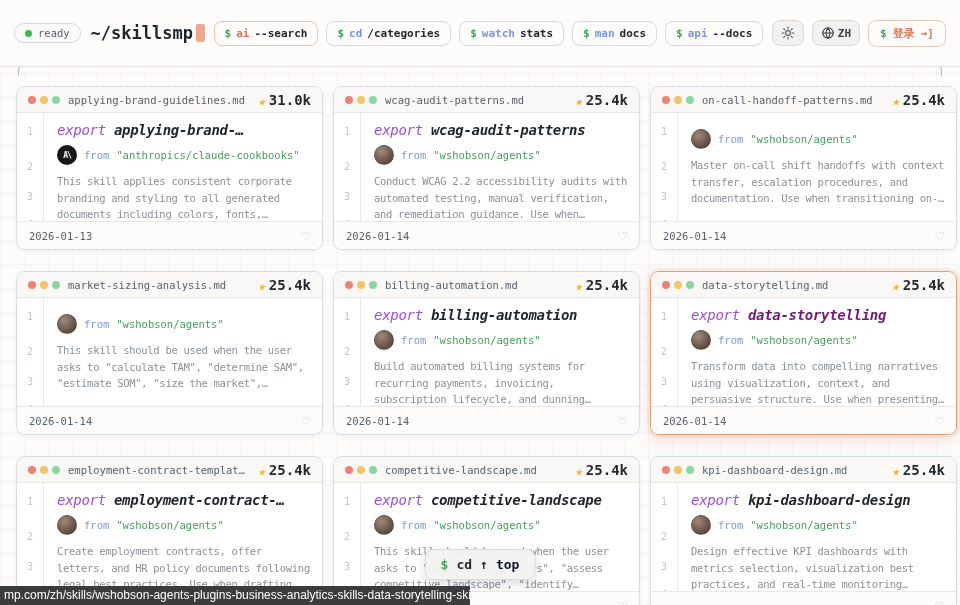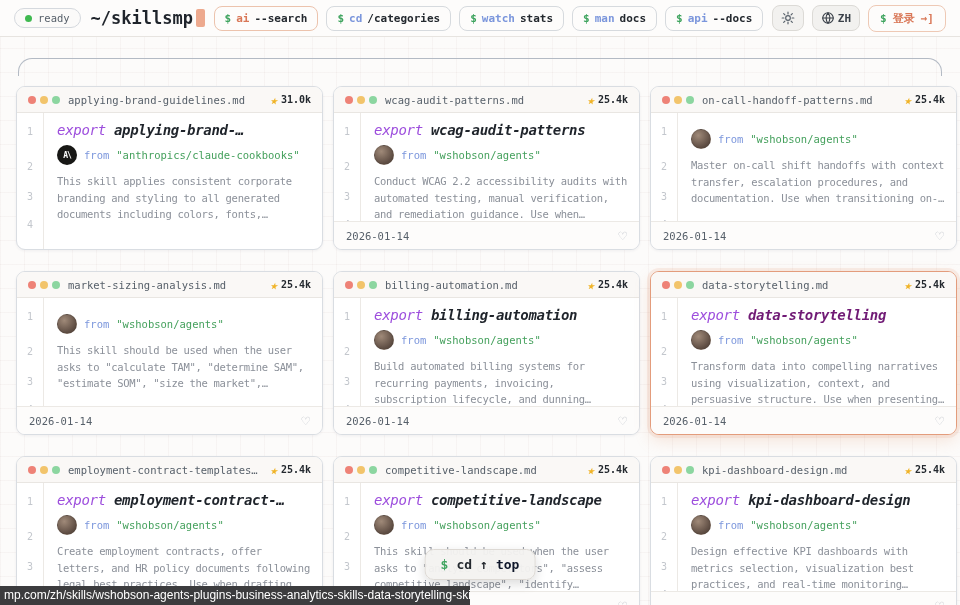--- a/index.html
+++ b/index.html
@@ -10,21 +10,21 @@
     background-color: #fcfbfa;
     background-image:
       linear-gradient(rgba(205,185,175,0.10) 1px, transparent 1px),
       linear-gradient(90deg, rgba(205,185,175,0.10) 1px, transparent 1px);
     background-size: 24px 24px;
     color: #24292f;
   }
 
   
   .header {
-    position: absolute; top: 0; left: 0; right: 0; height: 37px;
+    position: absolute; top: 0; left: 0; right: 0; height: 67px;
     background: #fdfcfb; border-bottom: 1px solid #e7e4e0;
     display: flex; align-items: center; justify-content: space-between;
     padding: 0 14px; z-index: 6;
   }
   .brand { display: flex; align-items: center; gap: 10px; }
   .pill {
     display: inline-flex; align-items: center; gap: 6px;
     border: 1px solid #d5d9de; border-radius: 999px; padding: 3px 10px;
     font-size: 10.5px; color: #57606a; background: #fbfaf9;
   }
@@ -87,21 +87,21 @@
   .card.highlighted .skill-name { color: #701a75; }
 
   .card-head {
     flex: 0 0 26px; display: flex; align-items: center; gap: 8px;
     padding: 0 11px; background: #faf8f6; border-bottom: 1px solid #e9e6e2;
   }
   .dots { display: inline-flex; gap: 4px; }
   .dots i { width: 8px; height: 8px; border-radius: 50%; display: inline-block; }
   .dots .r { background: #ee8277; } .dots .y { background: #f2c46b; } .dots .g { background: #8cd6a0; }
   .fname { flex: 1; font-size: 10.5px; color: #57606a; white-space: nowrap; overflow: hidden; text-overflow: ellipsis; }
-  .stars { display: inline-flex; align-items: center; gap: 4px; font-size: 10px; font-weight: 700; color: #24292f; }
+  .stars { display: inline-flex; align-items: center; gap: 4px; font-size: 14px; font-weight: 700; color: #24292f; }
   .star-ic::before { content: "★"; color: #f0b429; font-size: 10.5px; }
 
   .card-body { flex: 1; position: relative; padding-left: 27px; overflow: hidden; }
   .card-body::before { content: ""; position: absolute; left: 26px; top: 0; bottom: 0; width: 1px; background: #ece9e5; }
   .ln { position: absolute; left: 0; width: 26px; text-align: center; font-size: 10px; color: #c3c7cd; }
   .ln1 { top: 13px; } .ln2 { top: 48px; } .ln3 { top: 78px; } .ln4 { top: 106px; }
 
   .code { padding: 9px 10px 0 13px; }
   .title-line { font-size: 14px; letter-spacing: -0.3px; white-space: nowrap; overflow: hidden; font-style: italic; }
   .kw { color: #9d4edd; }
@@ -245,20 +245,24 @@
           <span class="skill-name">applying-brand-…</span>
         </div>
         <div class="from-line">
           <span class="avatar anthropic"></span>
           <span class="from-kw">from</span>
           <span class="repo">"anthropics/claude-cookbooks"</span>
         </div>
         <p class="desc">This skill applies consistent corporate branding and styling to all generated documents including colors, fonts, layouts,…</p>
       </div>
     </div>
+    <div class="card-foot">
+      <span class="date">2026-01-13</span>
+      <span class="heart"></span>
+    </div>
   </article>
 
   <article class="card">
     <div class="card-head">
       <span class="dots">
           <i class="r"></i>
           <i class="y"></i>
           <i class="g"></i>
         </span>
       <span class="fname">wcag-audit-patterns.md</span>

